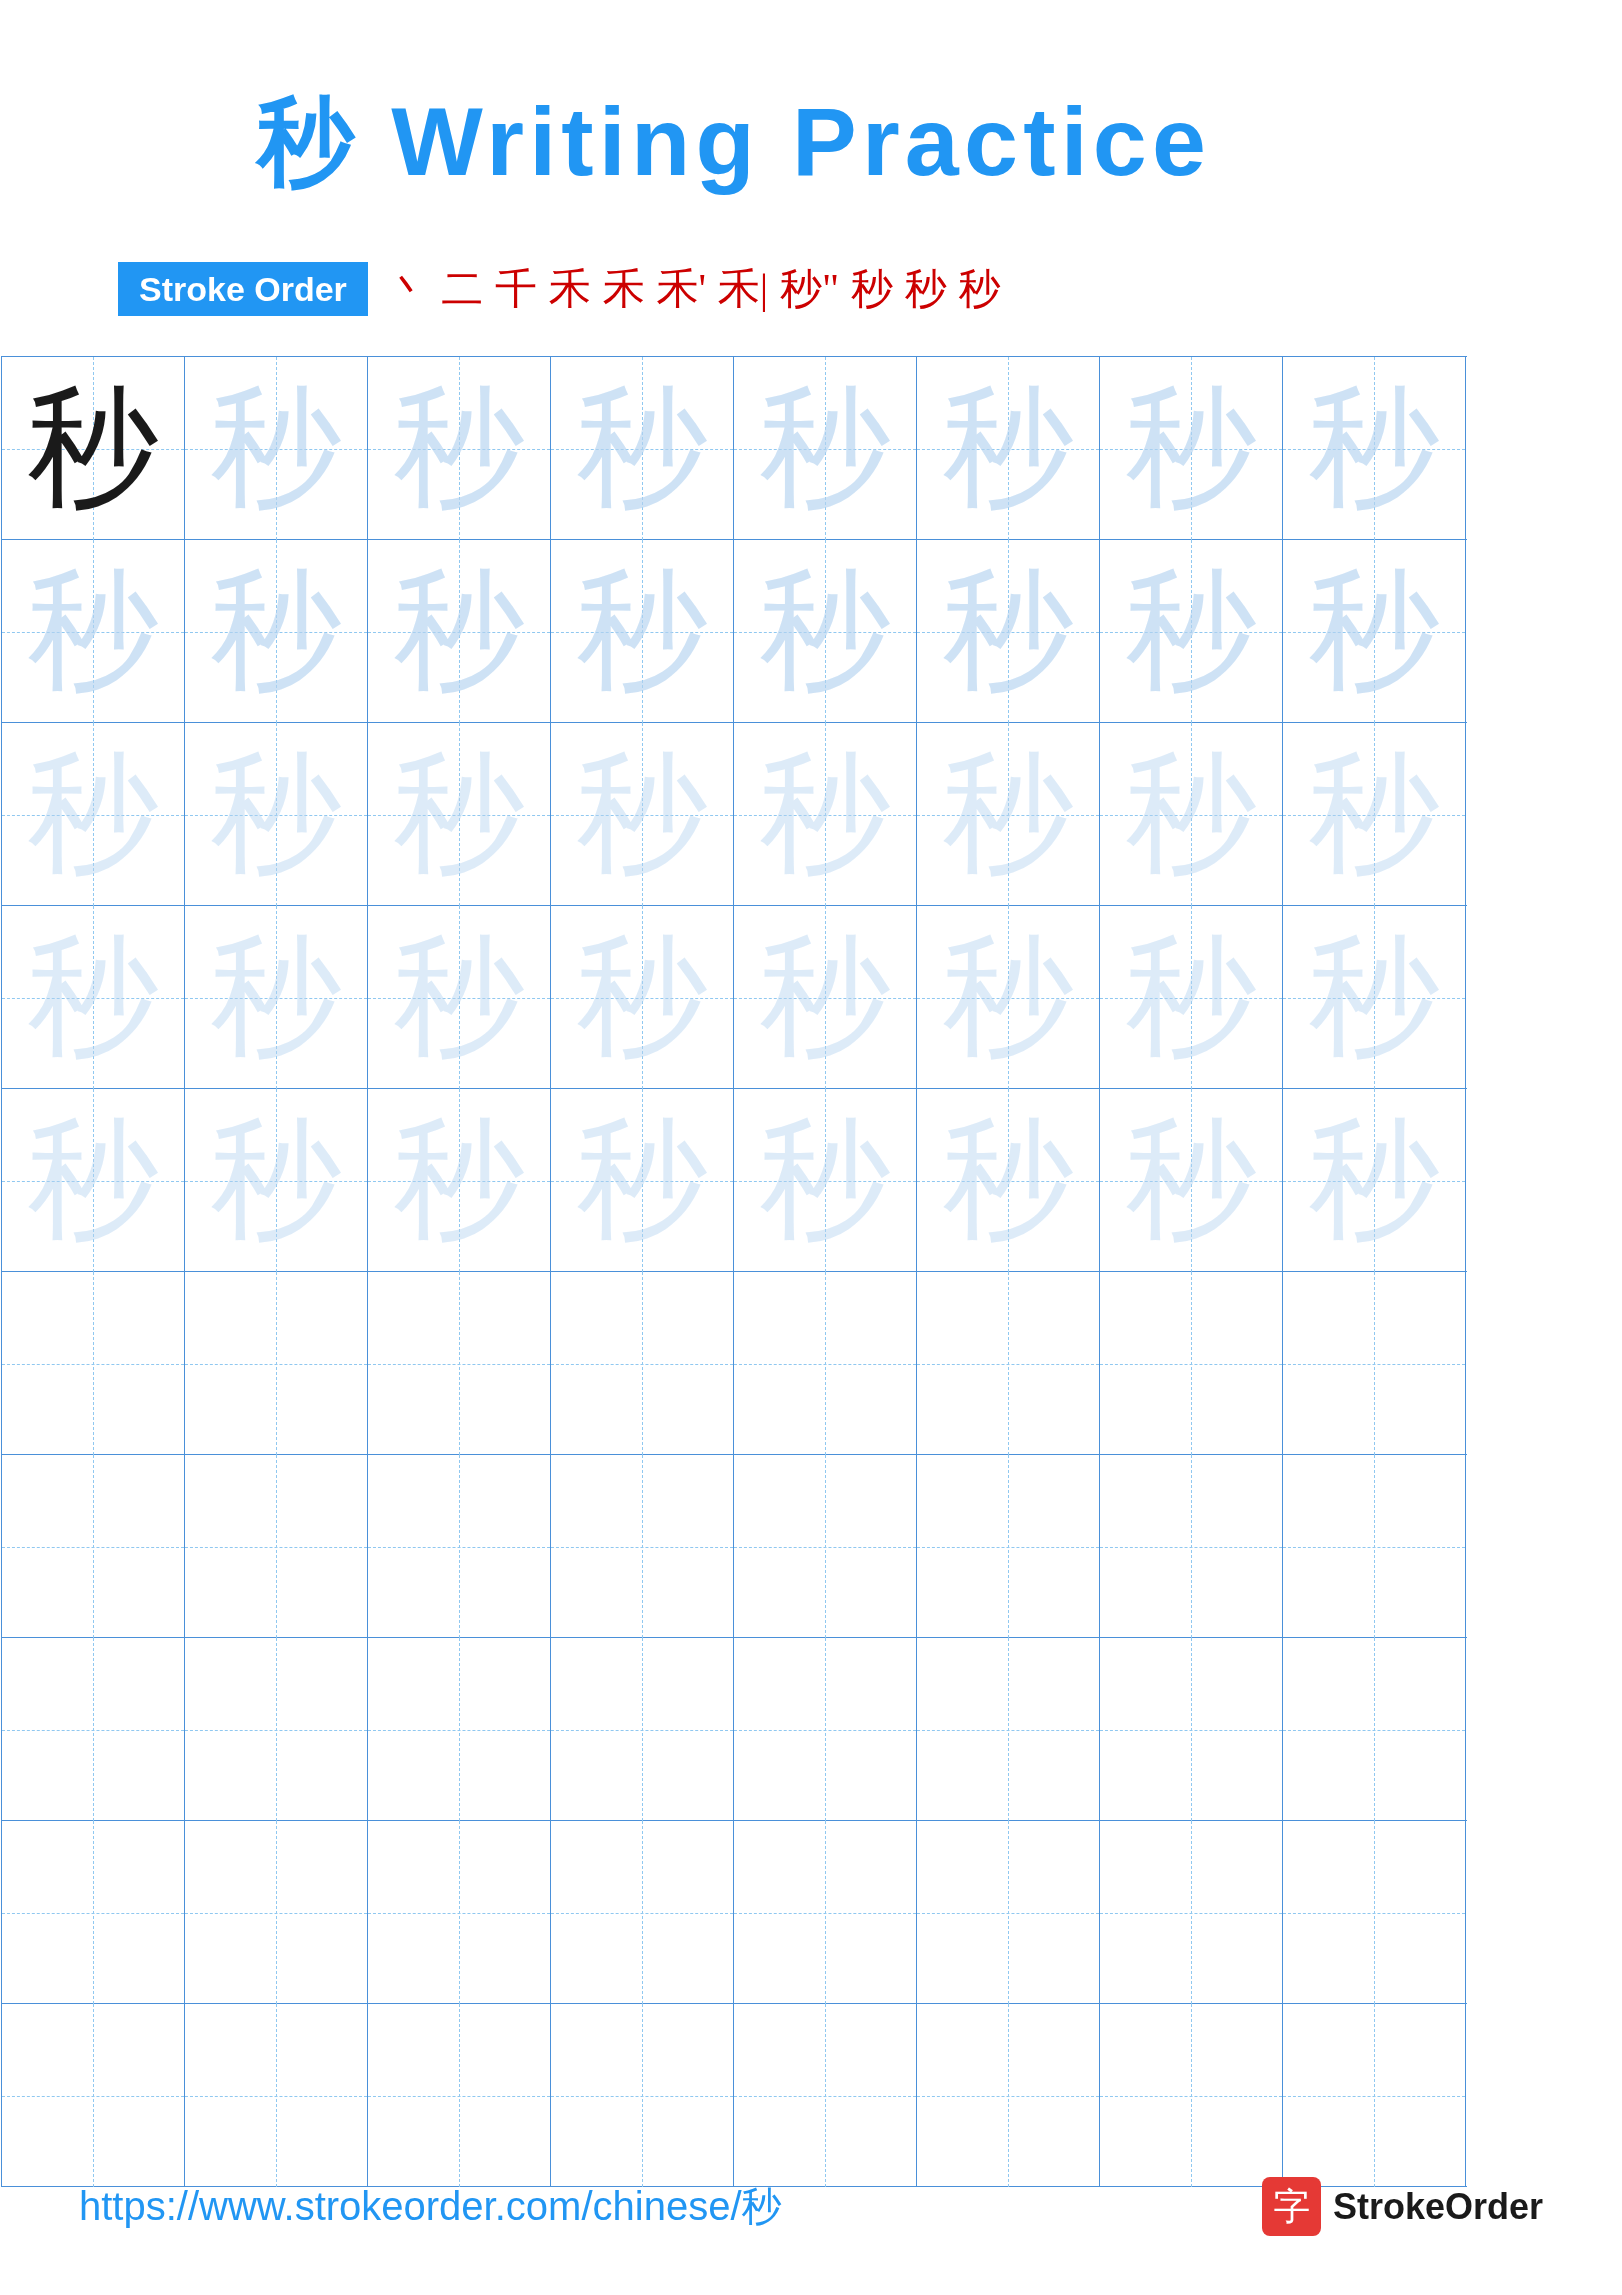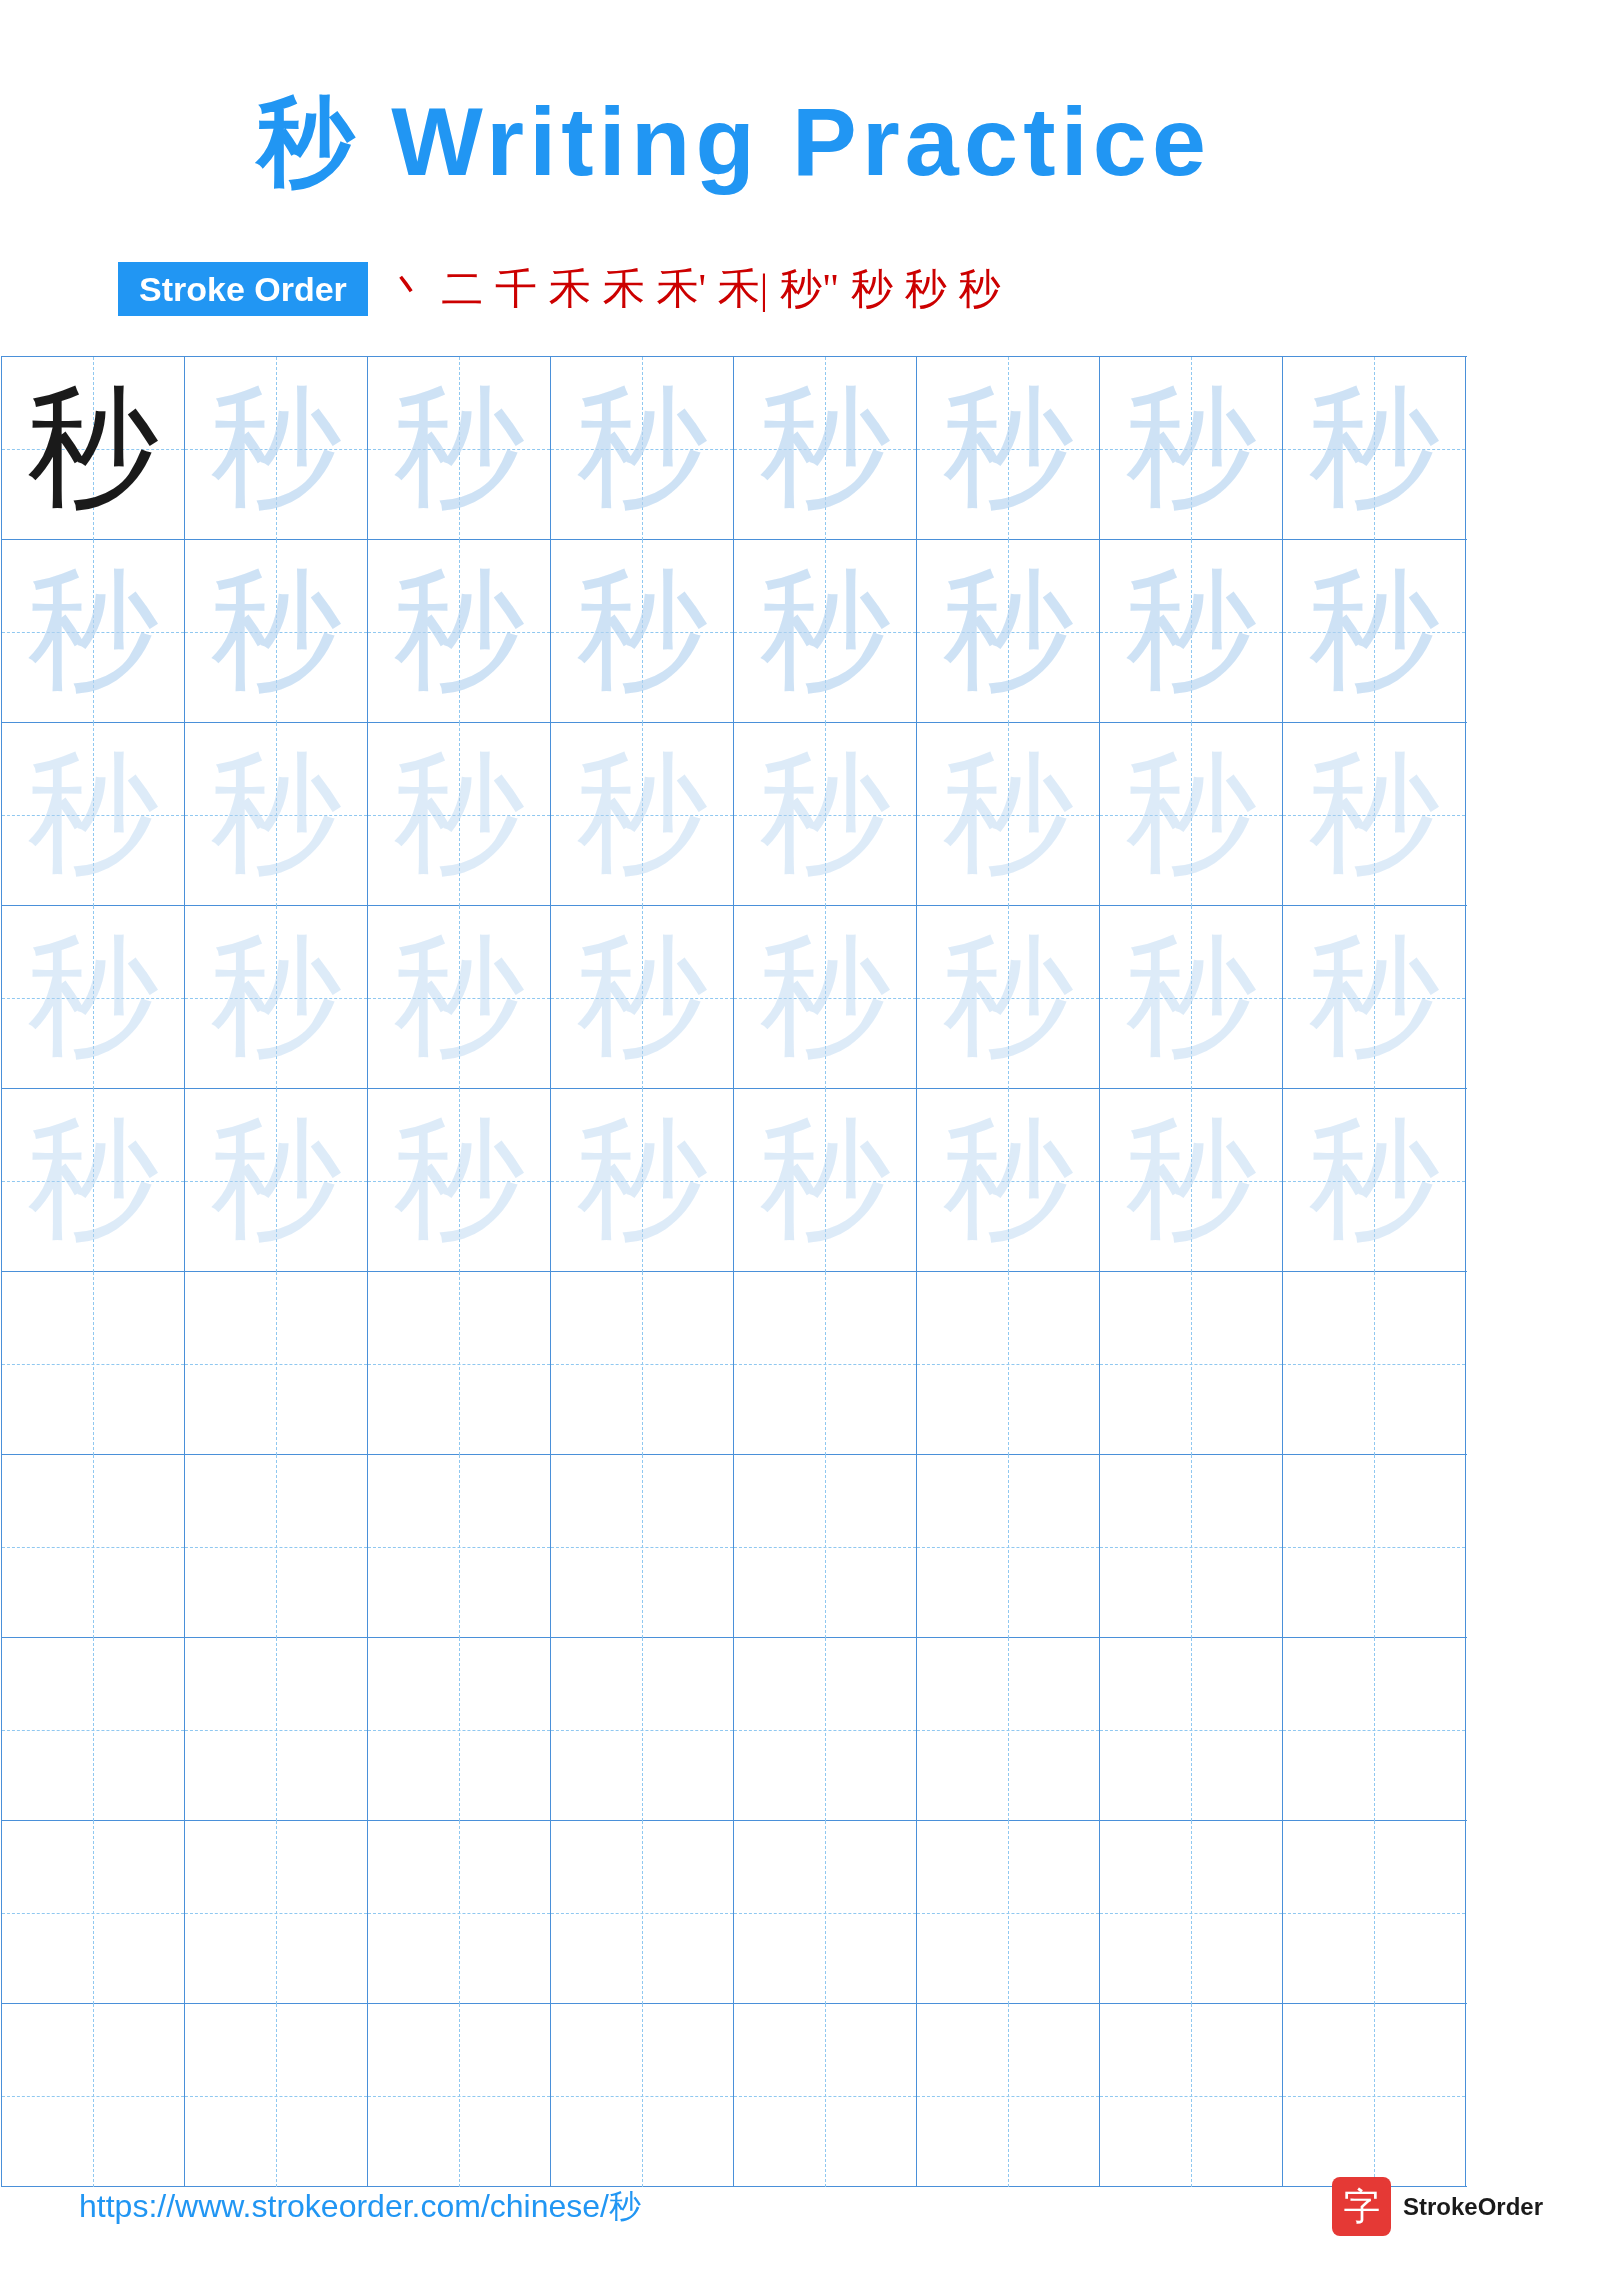--- a/index.html
+++ b/index.html
@@ -145,21 +145,21 @@
       position: absolute;
       bottom: 59px;
       left: 79px;
       right: 79px;
       display: flex;
       align-items: center;
       justify-content: space-between;
     }
 
     .footer-url {
-      font-size: 32px;
+      font-size: 40px;
       color: #2196F3;
       font-family: Arial, sans-serif;
     }
 
     .footer-brand {
       display: flex;
       align-items: center;
       gap: 11.8px;
     }
 
@@ -170,21 +170,21 @@
       border-radius: 7.9px;
       display: flex;
       align-items: center;
       justify-content: center;
       font-size: 37px;
       color: #fff;
       font-family: serif;
     }
 
     .footer-brand-name {
-      font-size: 24px;
+      font-size: 36px;
       font-weight: bold;
       color: #1a1a1a;
       font-family: Arial, sans-serif;
     }
   </style>
 </head>
 <body>
 
 <div class="page">
 

